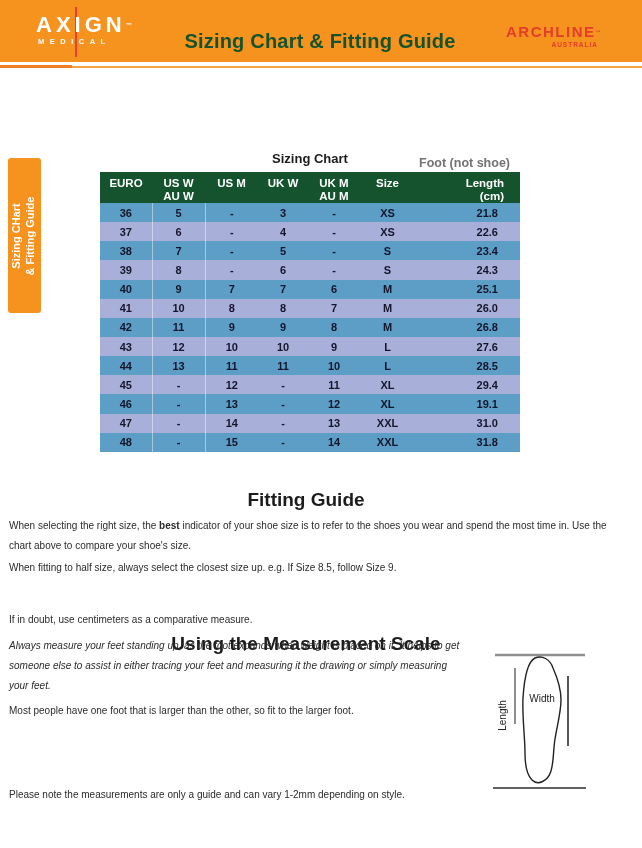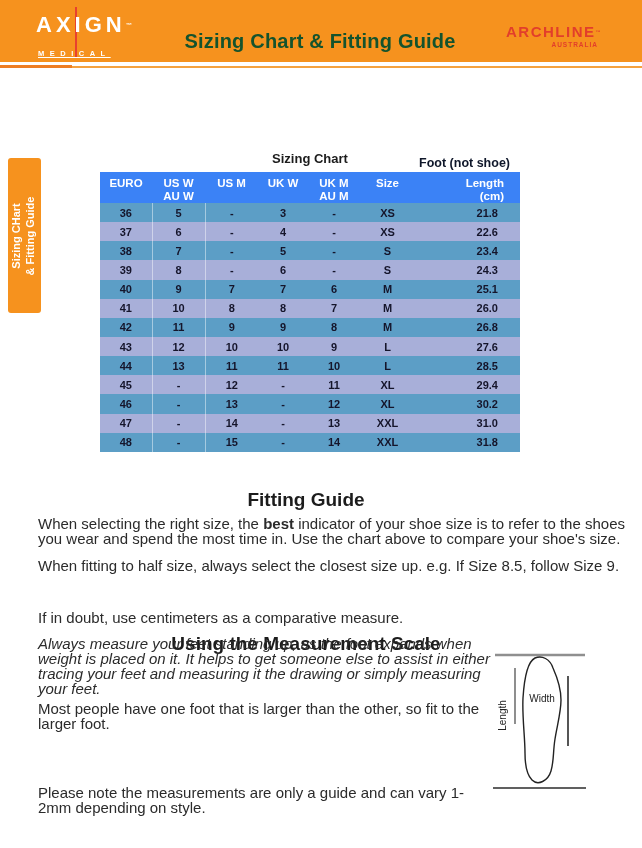--- a/index.html
+++ b/index.html
@@ -6,21 +6,21 @@
   html,body { width:642px; height:848px; background:#ffffff; overflow:hidden;
     font-family:"Liberation Sans","DejaVu Sans",sans-serif; }
   .page { position:relative; width:642px; height:848px; background:#fff; }
 
   
   .topbar { position:absolute; left:0; top:0; width:642px; height:62px; background:#F6921E; }
   .axign-logo { position:absolute; left:36px; top:13px; width:92px; }
   .axign-line { position:absolute; left:39px; top:-6px; width:2px; height:50px; background:#E8402F; }
   .axign-name { position:relative; color:#fff; font-size:22px; font-weight:bold; letter-spacing:4px; line-height:24px; }
   .axign-name sup { font-size:6px; letter-spacing:0; vertical-align:top; }
-  .axign-sub { position:relative; color:#fff; font-size:7.5px; font-weight:bold; letter-spacing:5.5px; margin-top:12px; padding-left:2px;text-decoration:underline; }
+  .axign-sub { position:relative; color:#fff; font-size:7.5px; font-weight:bold; letter-spacing:5.5px; margin-top:0; padding-left:2px; }
   .doc-title { position:absolute; left:150px; top:30px; width:340px; text-align:center;
     color:#14532d; font-size:20px; font-weight:bold; letter-spacing:0.2px; }
   .archline-logo { position:absolute; left:506px; top:24px; width:92px; text-align:right; }
   .arch-name { color:#E23E2B; font-size:15px; font-weight:bold; letter-spacing:1.5px; line-height:16px; }
   .arch-name sup { font-size:5px; letter-spacing:0; vertical-align:top; }
   .arch-sub { color:#E23E2B; font-size:6.5px; font-weight:bold; letter-spacing:1px; margin-top:1px; }
   .rule { position:absolute; top:66px; left:0; width:642px; height:2px; background:#F5A23F; }
   .rule-left { position:absolute; left:0; top:-1px; width:72px; height:3px; background:#EE7E23; }
 
   
@@ -28,42 +28,42 @@
     background:#F6921E; border-radius:3px; }
   .tab-text { position:absolute; left:50%; top:50%; width:152px; height:30px;
     transform:translate(-50%,-50%) rotate(-90deg); text-align:center;
     color:#fff; font-weight:bold; font-size:11px; line-height:13.5px; }
   .tab-text span { display:block; }
 
   
   .chart-title { position:absolute; left:100px; top:151px; width:420px; text-align:center;
     font-size:13px; font-weight:bold; color:#1c1c1c; }
   .foot-note { position:absolute; left:398px; top:156px; width:112px; text-align:right;
-    font-size:12.5px; font-weight:bold; color:#0f172a; }
+    font-size:12.5px; font-weight:bold; color:#737373; }
   table.size-table { position:absolute; left:100px; top:172px; width:420px;
     border-collapse:collapse; table-layout:fixed; }
-  .size-table thead tr { background:#3b82f6; height:26px; }
+  .size-table thead tr { background:#14532d; height:26px; }
   .size-table th { vertical-align:top; padding-top:5px; color:#fff; font-size:11.5px;
     font-weight:bold; line-height:13px; text-align:center; }
   .size-table th span { display:block; }
   .size-table th:nth-child(1){ width:52px; } .size-table th:nth-child(2){ width:53px; }
   .size-table th:nth-child(3){ width:53px; } .size-table th:nth-child(4){ width:50px; }
   .size-table th:nth-child(5){ width:52px; } .size-table th:nth-child(6){ width:55px; }
   .size-table th:nth-child(7){ width:105px; text-align:right; padding-right:16px; }
   .size-table tbody tr { height:19.15px; }
   .size-table tbody tr:nth-child(odd)  { background:#5C9EC6; }
   .size-table tbody tr:nth-child(even) { background:#A8AFD9; }
   .size-table td { text-align:center; font-size:11px; font-weight:600; color:#15152b; }
   .size-table td:nth-child(-n+2) { border-right:1px solid rgba(255,255,255,0.45); }
   .size-table td:nth-child(7) { text-align:right; padding-right:22px; }
 
   
   .h-center { position:absolute; left:0; width:612px; text-align:center;
     font-size:19px; font-weight:bold; color:#1c1c1c; }
-  .body-p { position:absolute; left:38px; font-size:15px; line-height:15px; color:#2b2b2b; }
+  .body-p { position:absolute; left:9px; font-size:10px; line-height:20px; color:#2b2b2b; }
   #p-fit1 { top:516px; width:598px; }
   #p-fit2 { top:558px; width:600px; }
   #p-ms1 { top:610px; width:520px; }
   #p-ms2 { top:636px; width:452px;font-style:italic; }
   #p-ms3 { top:701px; width:480px; }
   #p-ms4 { top:760px; width:520px; }
   #p-ms5 { top:785px; width:448px; }
 
   
   .diagram { position:absolute; left:489px; top:646px; width:140px; height:150px; }
@@ -224,21 +224,21 @@
           <td>XL</td>
           <td>29.4</td>
         </tr>
         <tr>
           <td>46</td>
           <td>-</td>
           <td>13</td>
           <td>-</td>
           <td>12</td>
           <td>XL</td>
-          <td>30.2</td>
+          <td>19.1</td>
         </tr>
         <tr>
           <td>47</td>
           <td>-</td>
           <td>14</td>
           <td>-</td>
           <td>13</td>
           <td>XXL</td>
           <td>31.0</td>
         </tr>

